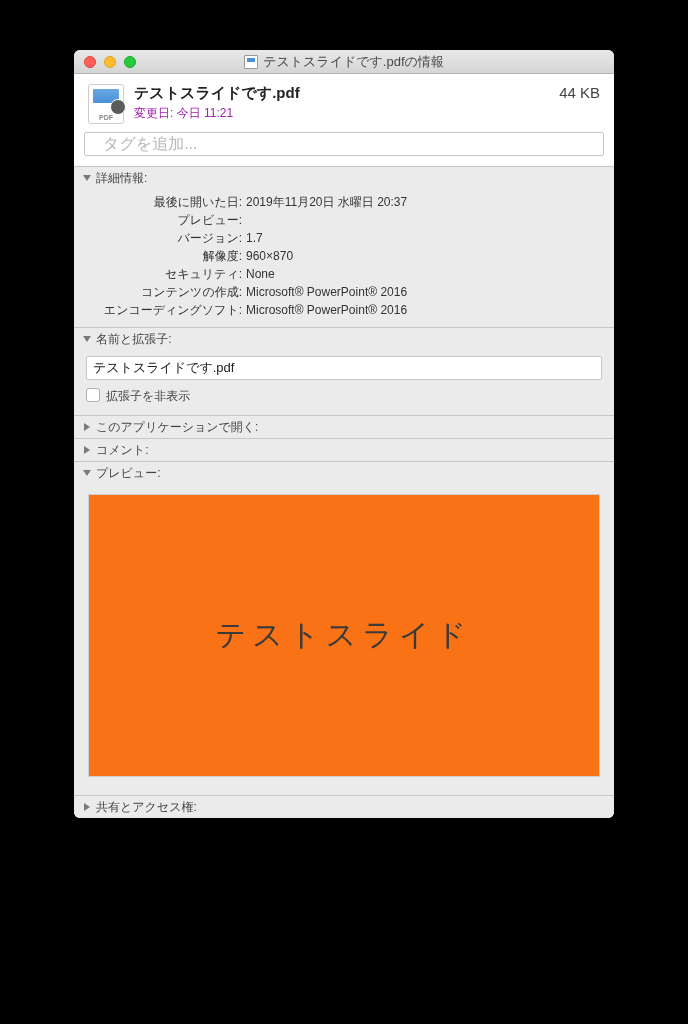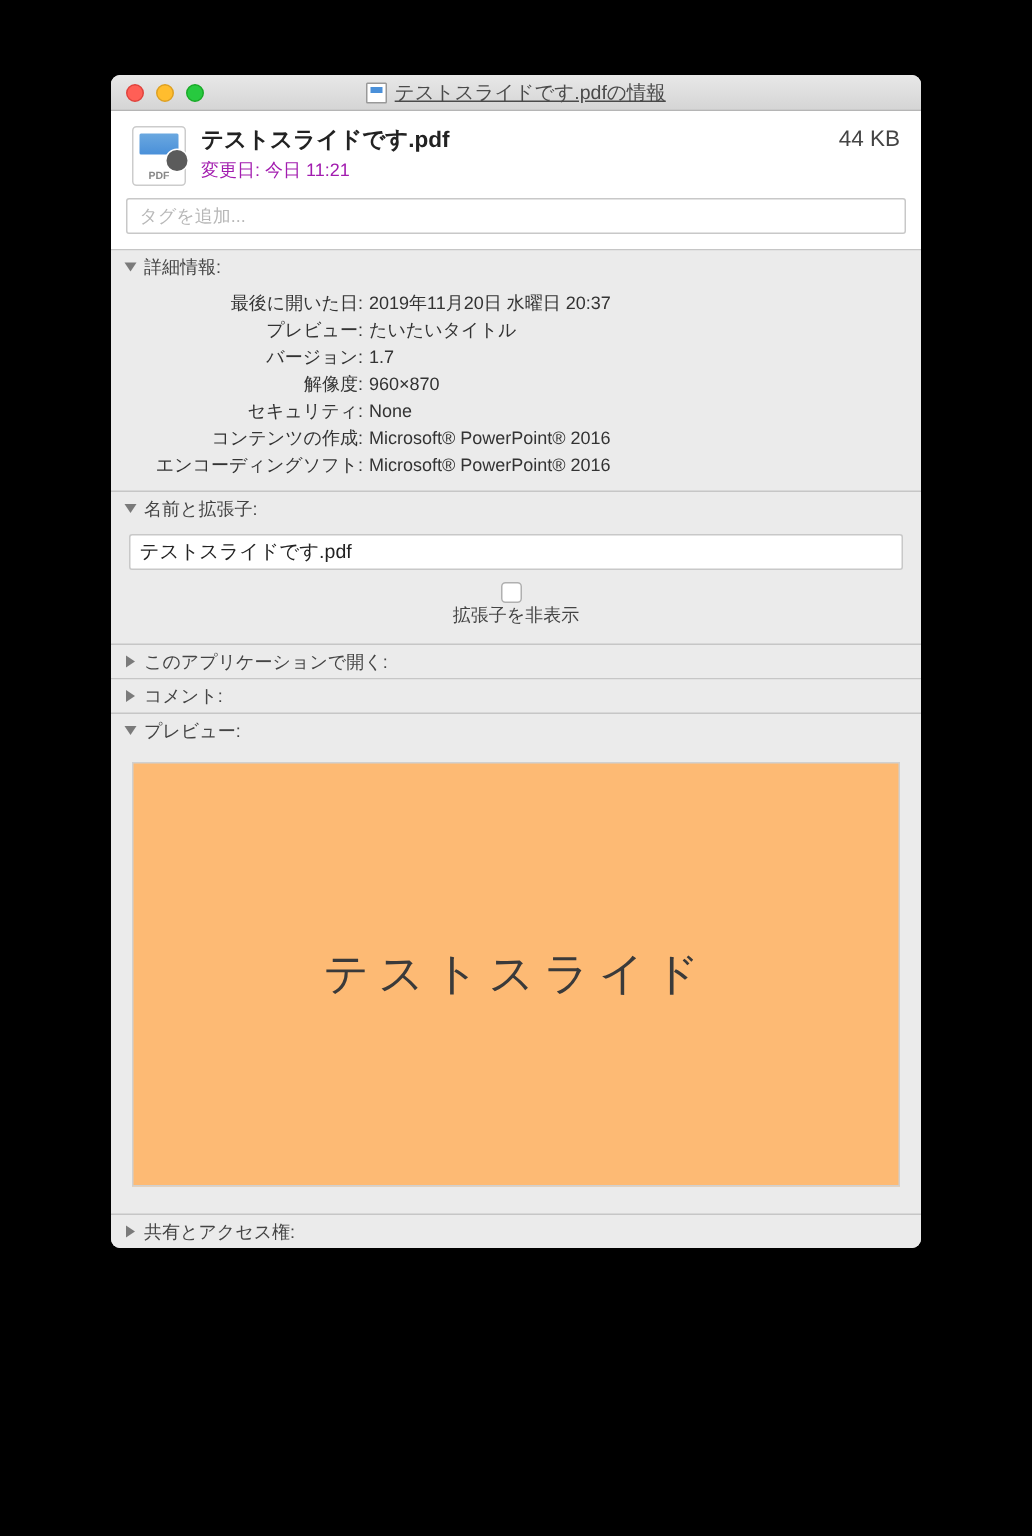--- a/index.html
+++ b/index.html
@@ -41,21 +41,20 @@
     .tl-max { background: #27c93f; border: 0.5px solid #1aab29; }
     .title-center {
       flex: 1;
       text-align: center;
       font-size: 13px;
       color: #4a4a4a;
       display: flex;
       align-items: center;
       justify-content: center;
       gap: 5px;
-      text-decoration: underline;
     }
     .title-icon {
       width: 14px;
       height: 14px;
       background: #fff;
       border: 1px solid #999;
       border-radius: 1px;
       display: inline-block;
       position: relative;
     }
@@ -127,22 +126,22 @@
     }
     .tags-row {
       padding: 0 10px 10px 10px;
       background: #fff;
     }
     .tags-input {
       width: 100%;
       height: 24px;
       border: 1px solid #c8c8c8;
       border-radius: 2px;
-      padding: 0 8px;
-      font-size: 12px;
+      padding: 0 18px;
+      font-size: 16px;
       color: #333;
       background: #fff;
     }
     .tags-input::placeholder { color: #b8b8b8; }
     .section {
       border-top: 1px solid #c6c6c6;
     }
     .section-header {
       display: flex;
       align-items: center;
@@ -198,42 +197,40 @@
       height: 24px;
       border: 1px solid #c8c8c8;
       border-radius: 2px;
       padding: 0 6px;
       font-size: 13px;
       background: #fff;
       color: #222;
     }
     .checkbox-row {
       display: flex;
-      align-items: center;
       margin-top: 8px;
       font-size: 12px;
       color: #444;
-      flex-direction: column;
     }
     .checkbox {
       width: 14px;
       height: 14px;
       border: 1px solid #b0b0b0;
       border-radius: 3px;
       background: #fff;
       margin-right: 6px;
     }
     .preview-body {
       background: #ebebeb;
       padding: 10px 14px 18px 14px;
     }
     .preview-box {
       width: 100%;
       height: 283px;
-      background: #fdba74;
+      background: #f97316;
       border: 1px solid #d0d0d0;
       display: flex;
       align-items: center;
       justify-content: center;
     }
     .preview-text {
       font-size: 30px;
       color: #3a3a3a;
       font-weight: 300;
       letter-spacing: 6px;
@@ -281,21 +278,20 @@
         </span>
       <span>詳細情報:</span>
     </div>
     <div class="section-body">
       <div class="detail-row">
         <div class="detail-label">最後に開いた日:</div>
         <div class="detail-value">2019年11月20日 水曜日 20:37</div>
       </div>
       <div class="detail-row">
         <div class="detail-label">プレビュー:</div>
-        <div class="detail-value">たいたいタイトル</div>
       </div>
       <div class="detail-row">
         <div class="detail-label">バージョン:</div>
         <div class="detail-value">1.7</div>
       </div>
       <div class="detail-row">
         <div class="detail-label">解像度:</div>
         <div class="detail-value">960×870</div>
       </div>
       <div class="detail-row">

